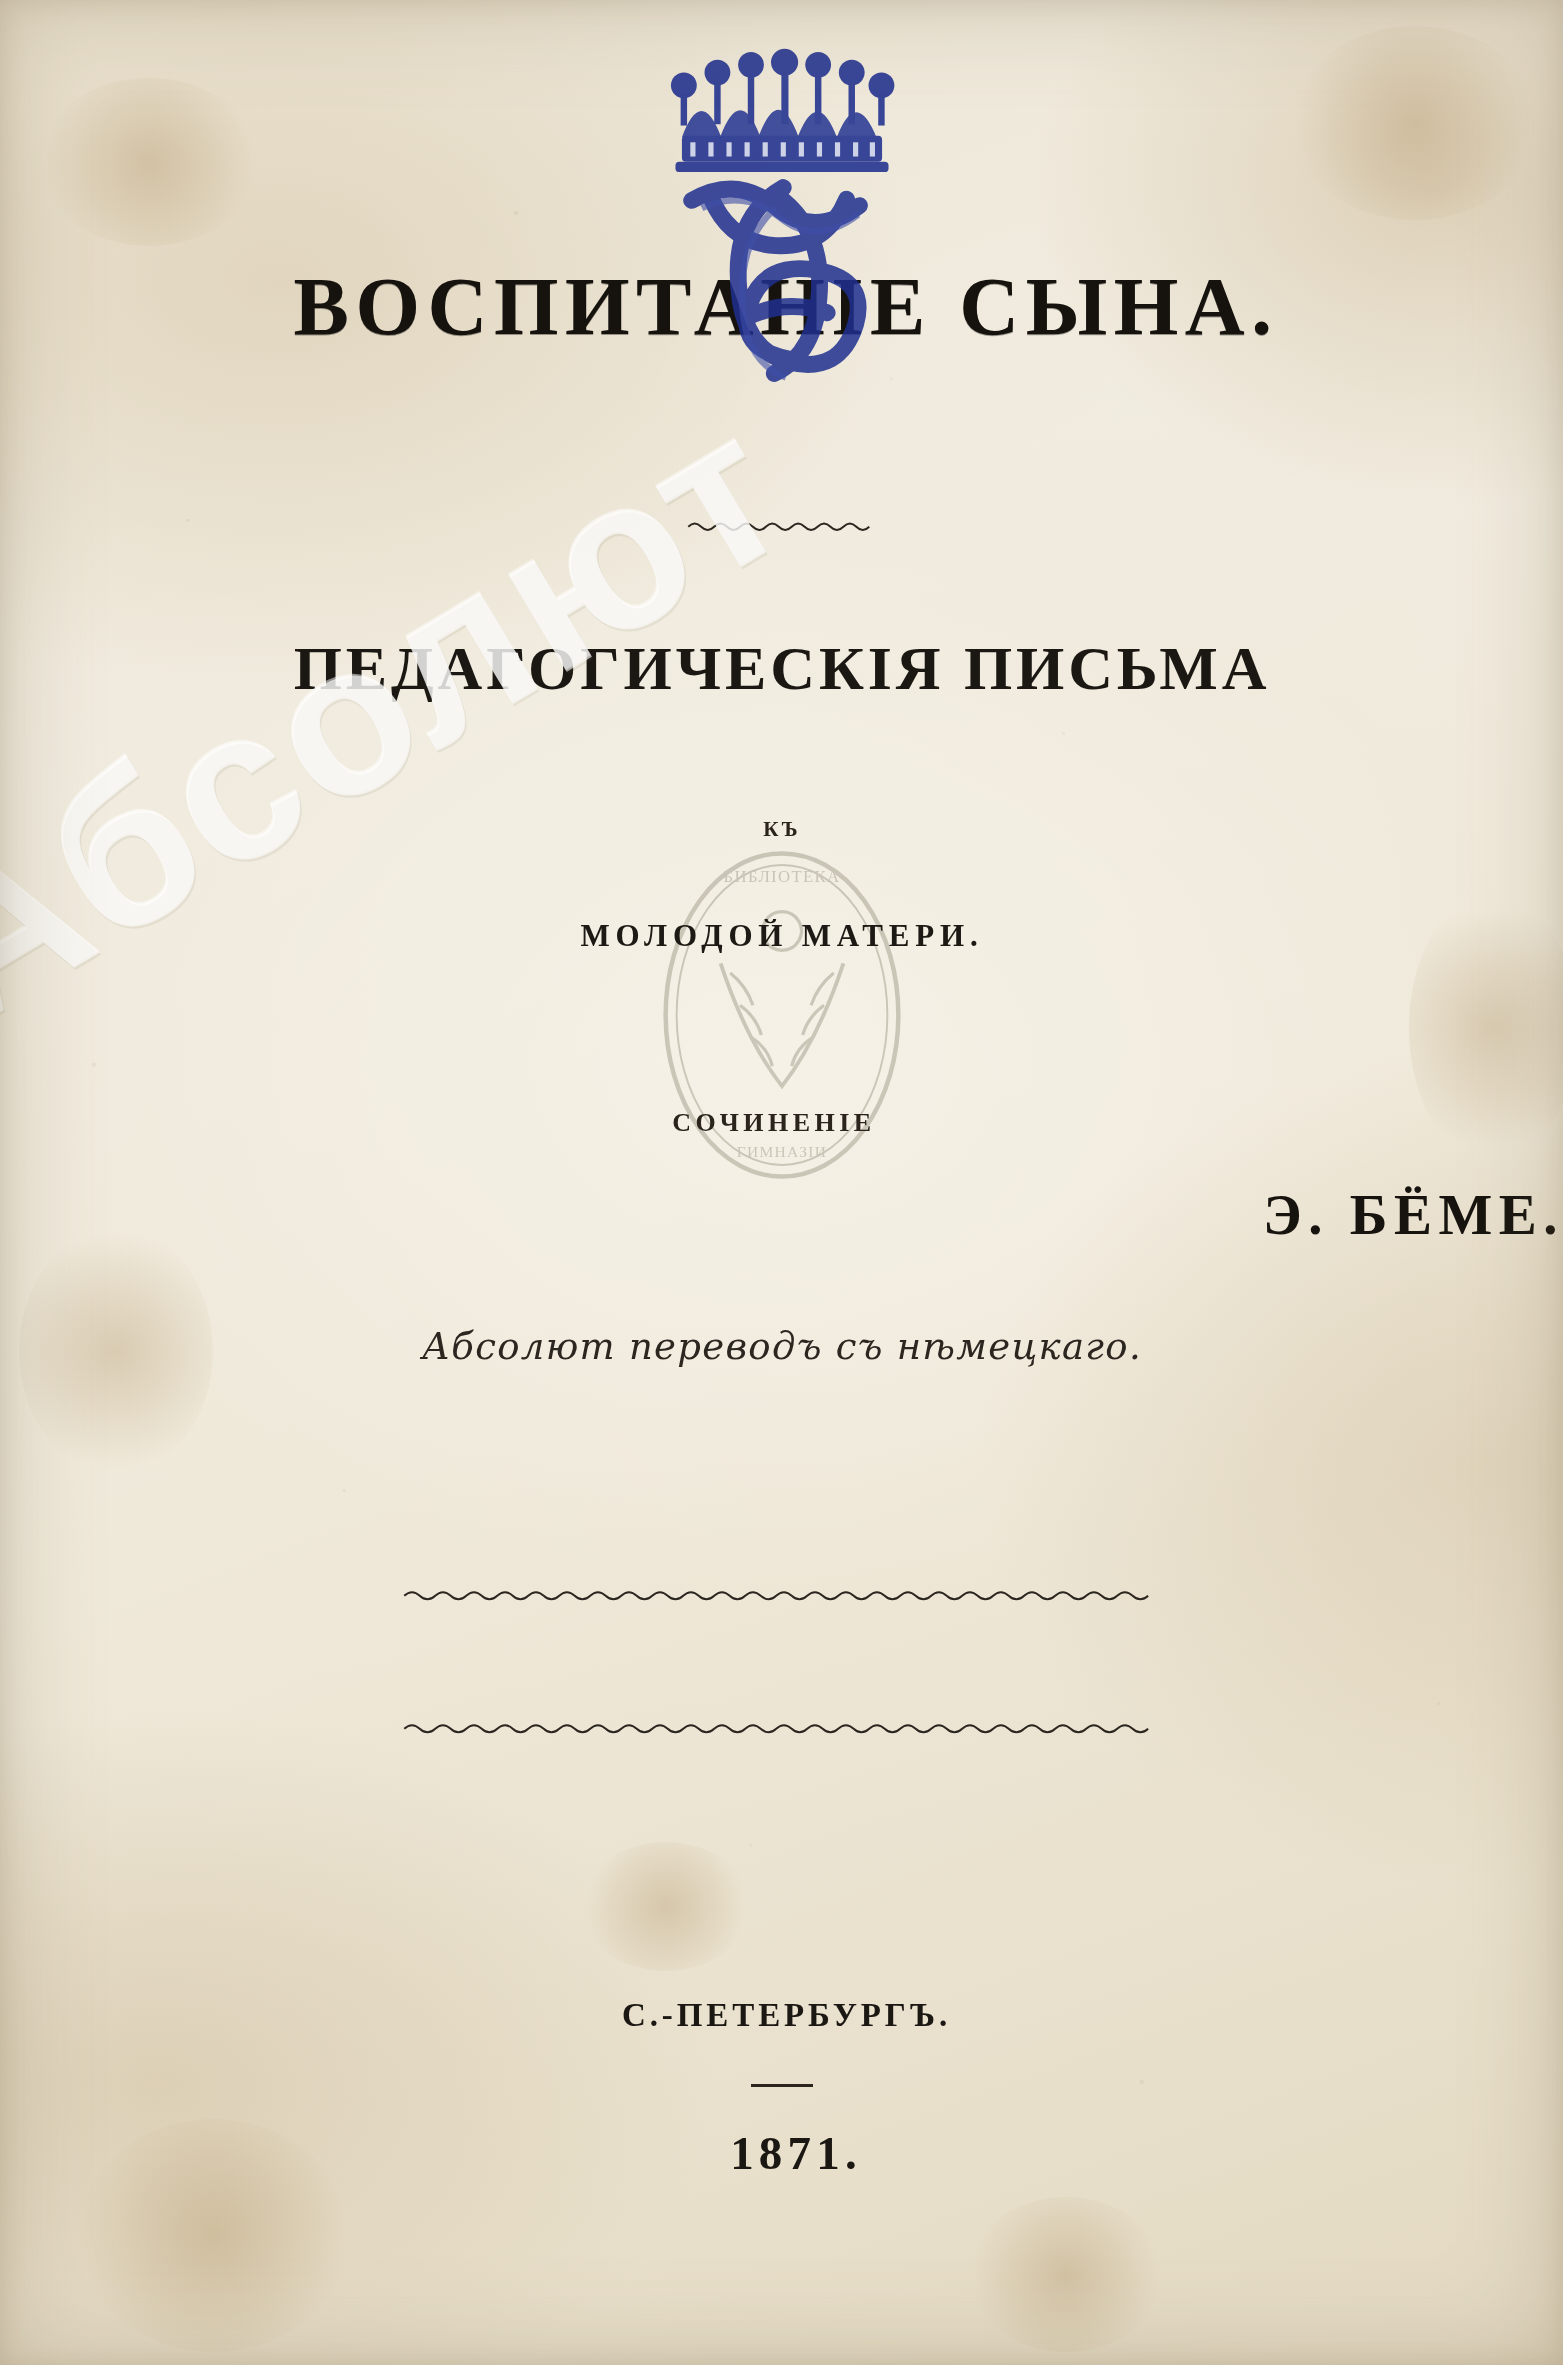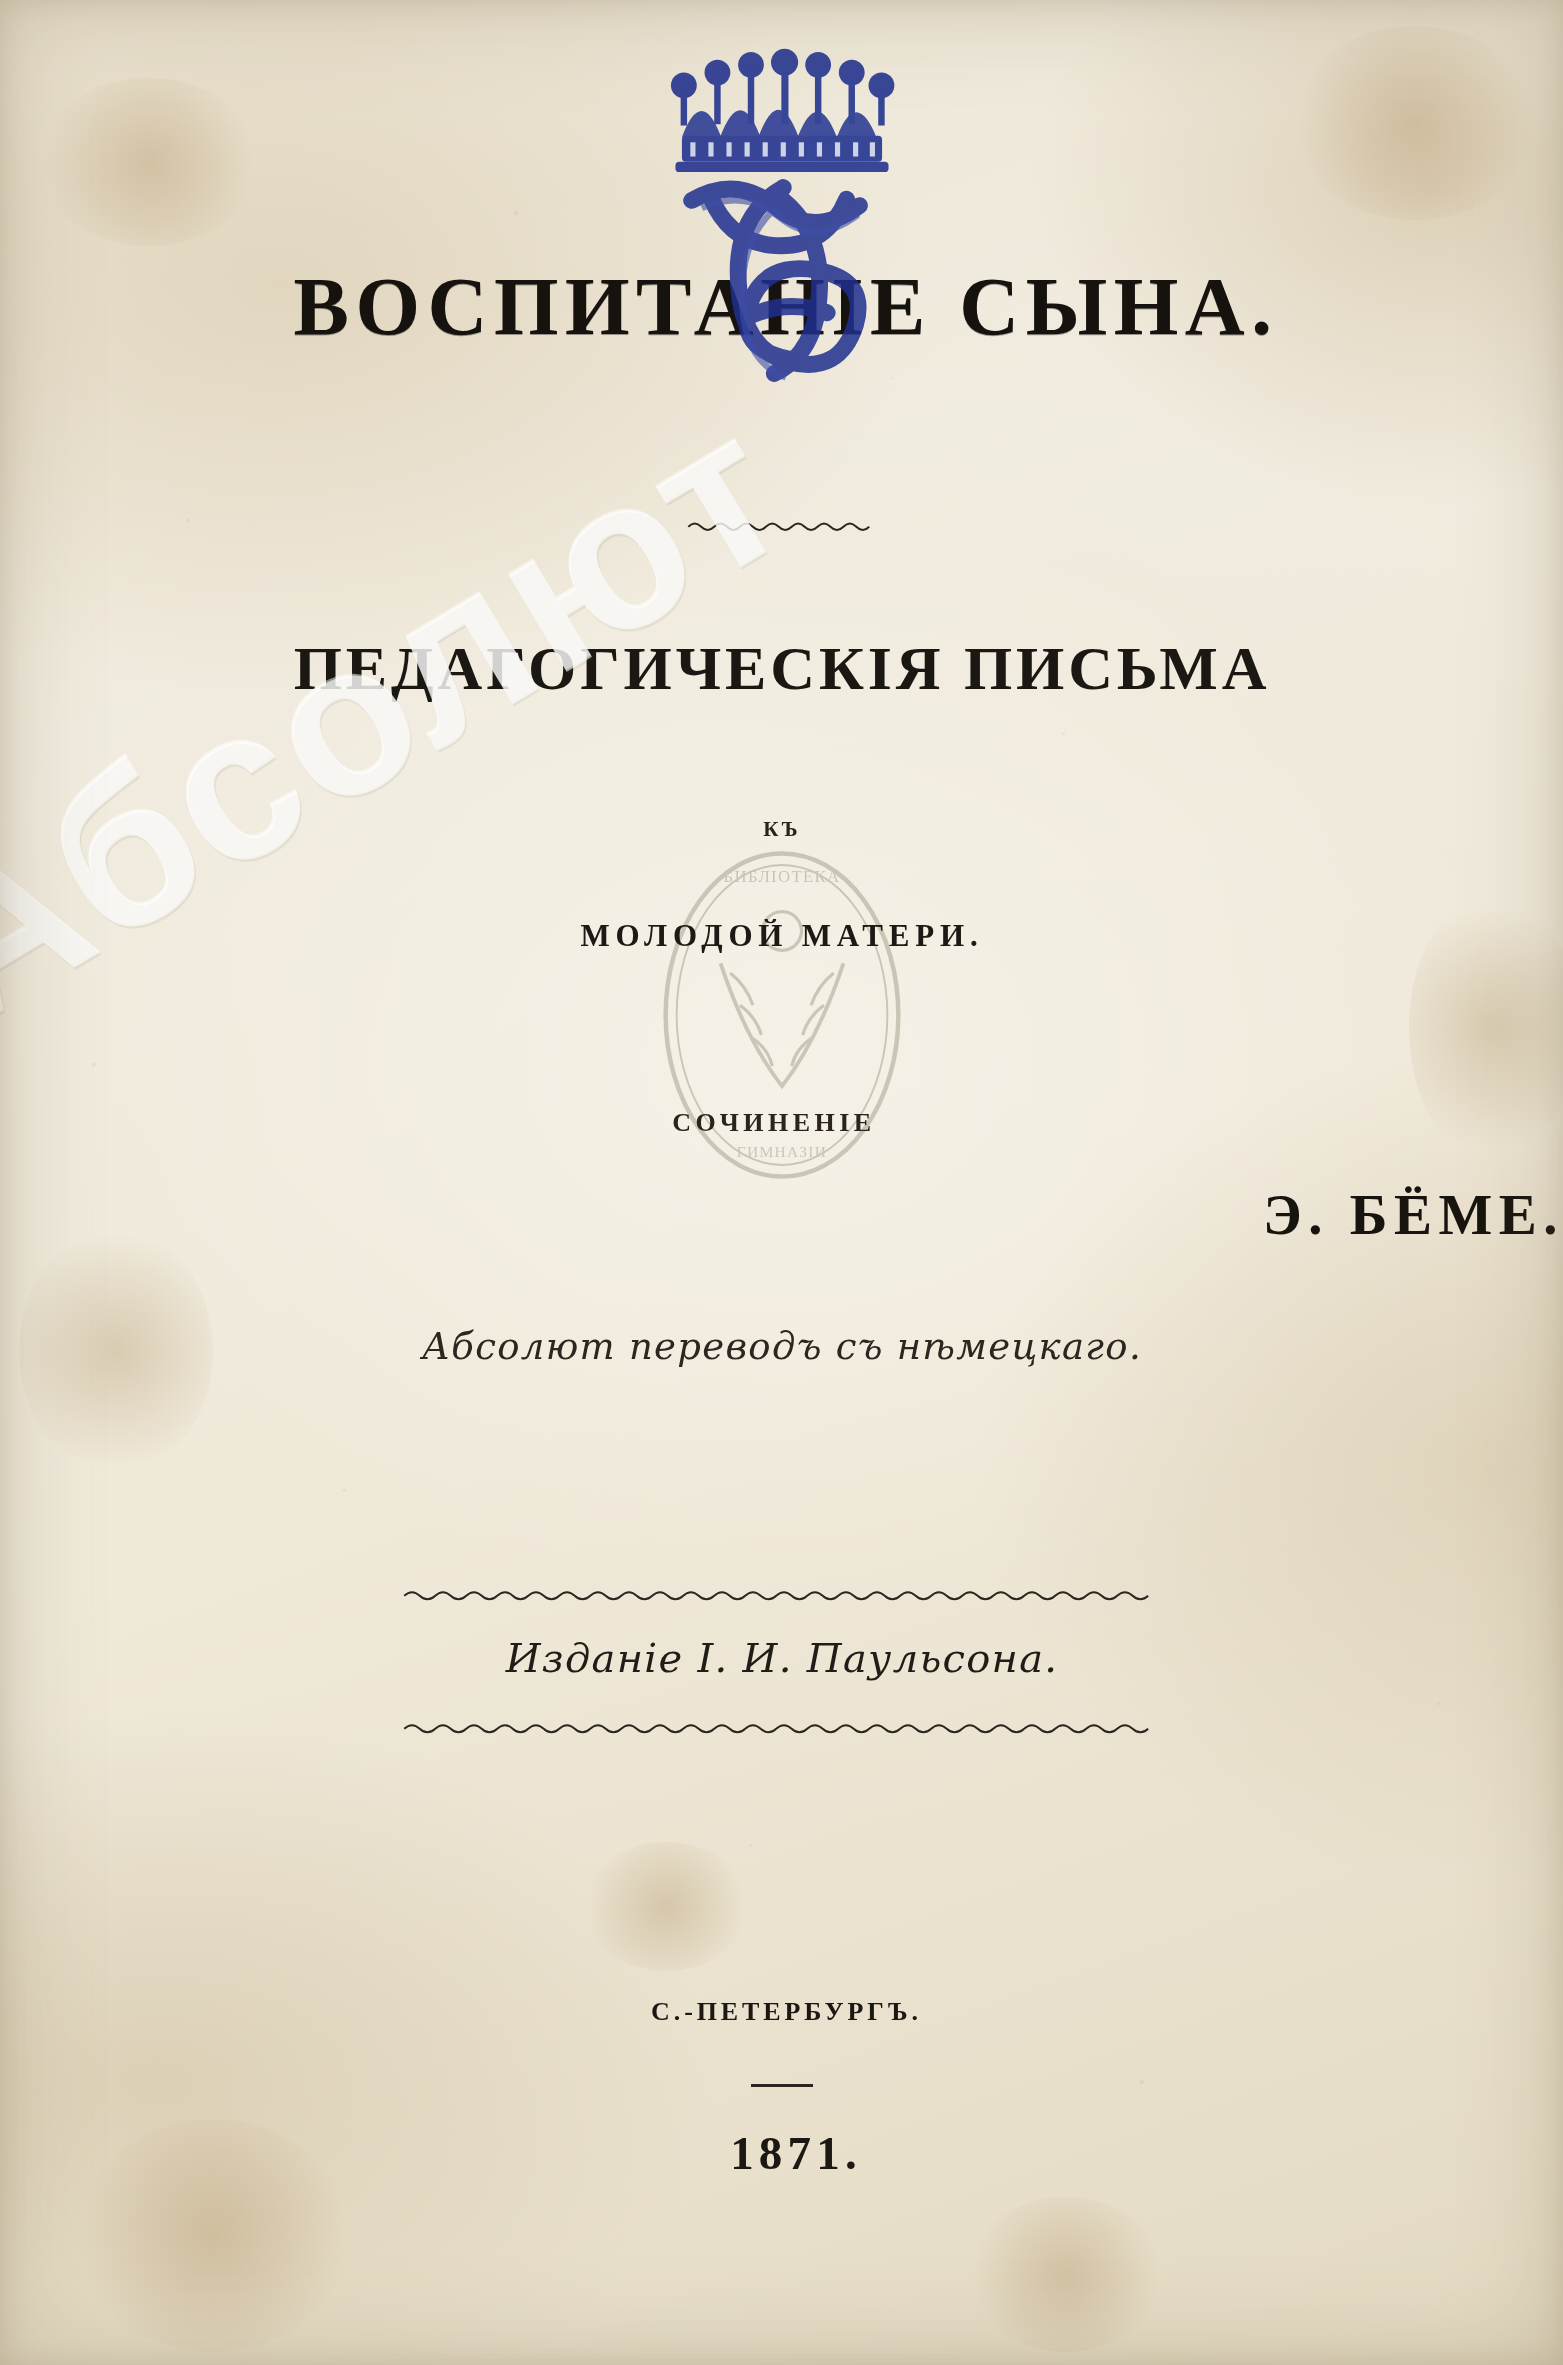--- a/index.html
+++ b/index.html
@@ -181,21 +181,21 @@
     font-style: italic;
     font-size: 40px;
     letter-spacing: 1.3px;
     color: #201c17;
   }
   .city {
     position: absolute;
     left: 0; right: 0;
     top: 1997px;
     font-weight: 700;
-    font-size: 26px;
+    font-size: 33px;
     letter-spacing: 3.9px;
     color: #1b1712;
     padding-left: 9px;
   }
   .year {
     position: absolute;
     left: 0; right: 0;
     top: 2126px;
     font-weight: 700;
     font-size: 47px;
@@ -256,21 +256,20 @@
 
     <div class="byline-label">СОЧИНЕНІЕ</div>
     <div class="author">Э. БЁМЕ.</div>
 
     <div class="translation-note">Абсолют переводъ съ нѣмецкаго.</div>
 
     <svg class="rule-wave-small wave-wide-top" width="762" height="19.4" viewBox="0 0 1180 30">
       <path d="M5 15 q12 -11 24 0 t24 0 t24 0 t24 0 t24 0 t24 0 t24 0 t24 0 t24 0 t24 0 t24 0 t24 0 t24 0 t24 0 t24 0 t24 0 t24 0 t24 0 t24 0 t24 0 t24 0 t24 0 t24 0 t24 0 t24 0 t24 0 t24 0 t24 0 t24 0 t24 0 t24 0 t24 0 t24 0 t24 0 t24 0 t24 0 t24 0 t24 0 t24 0 t24 0 t24 0 t24 0 t24 0 t24 0 t24 0 t24 0 t24 0 t24 0" fill="none" stroke="#2b261f" stroke-width="3"></path>
     </svg>
 
-    <div class="publisher">Изданіе I. И. Паульсона.</div>
 
     <svg class="rule-wave-small wave-wide-bottom" width="762" height="19.4" viewBox="0 0 1180 30">
       <path d="M5 15 q12 -11 24 0 t24 0 t24 0 t24 0 t24 0 t24 0 t24 0 t24 0 t24 0 t24 0 t24 0 t24 0 t24 0 t24 0 t24 0 t24 0 t24 0 t24 0 t24 0 t24 0 t24 0 t24 0 t24 0 t24 0 t24 0 t24 0 t24 0 t24 0 t24 0 t24 0 t24 0 t24 0 t24 0 t24 0 t24 0 t24 0 t24 0 t24 0 t24 0 t24 0 t24 0 t24 0 t24 0 t24 0 t24 0 t24 0 t24 0 t24 0" fill="none" stroke="#2b261f" stroke-width="3"></path>
     </svg>
 
     <div class="city">С.-ПЕТЕРБУРГЪ.</div>
     <div class="short-dash"></div>
     <div class="year">1871.</div>
   </div>
 

